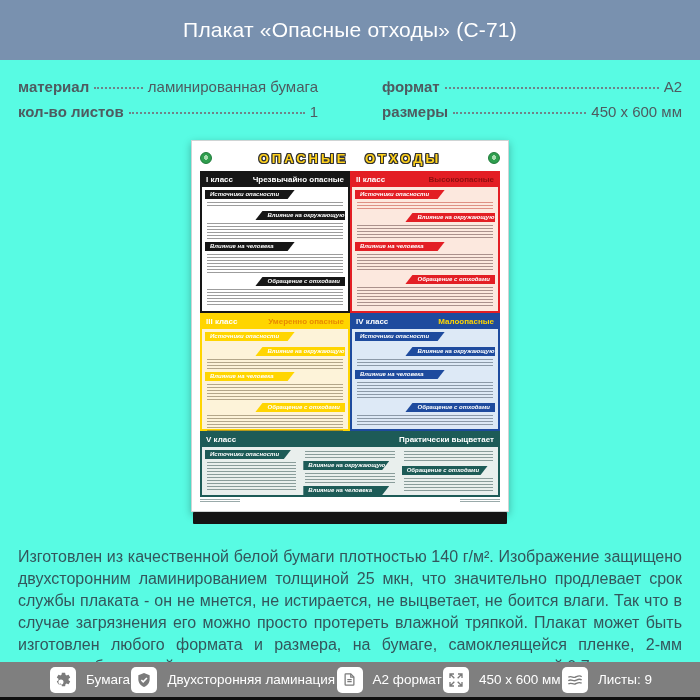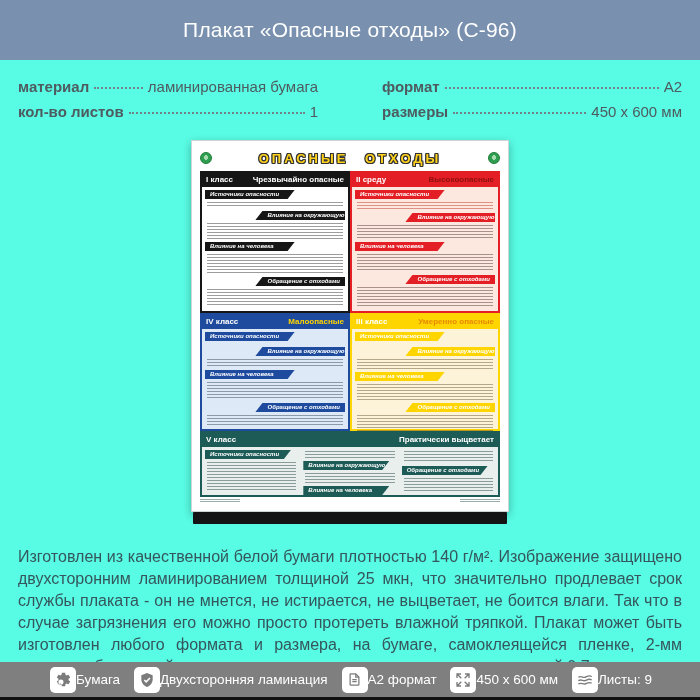--- a/index.html
+++ b/index.html
@@ -42,29 +42,29 @@
   .v-col{flex:1;display:flex;flex-direction:column;gap:2px;min-width:0;}
   .v-col .band{width:92%;}
   .poster-foot{display:flex;justify-content:space-between;margin-top:2px;}
   .tiny-mark{width:40px;height:4px;background-image:repeating-linear-gradient(to bottom,#9aa 0 1px,transparent 1px 2px);}
   .poster-shadow{width:314px;height:12px;background:#141414;margin-top:0;border-radius:1px;}
   
   .description{padding:0 18px;margin-top:22px;color:#34565c;font-size:16px;line-height:22px;text-align:justify;}
   
   .footer{position:absolute;left:0;right:0;bottom:3px;height:35px;background:#7f7f7f;display:flex;align-items:center;justify-content:space-between;padding:0 48px 0 50px;}
   .footer-strip{position:absolute;left:0;right:0;bottom:0;height:3px;background:#101010;}
-  .f-item{display:flex;align-items:center;color:#ffffff;font-size:13.5px;white-space:nowrap;}
+  .f-item{display:flex;align-items:center;gap:10px;color:#ffffff;font-size:13.5px;white-space:nowrap;}
   .f-icon{width:26px;height:26px;background:#ffffff;border-radius:5px;display:flex;align-items:center;justify-content:center;flex:0 0 auto;}
   .f-icon svg{display:block;}
 </style>
 </head>
 <body>
 
 <div class="header">
-  <div class="title">Плакат «Опасные отходы» (С-96)</div>
+  <div class="title">Плакат «Опасные отходы» (С-71)</div>
 </div>
 
 <div class="specs">
   <div class="spec-col">
     <div class="spec-row">
       <span class="spec-label">материал</span>
       <span class="spec-dots"></span>
       <span class="spec-value">ламинированная бумага</span>
     </div>
     <div class="spec-row">
@@ -108,66 +108,66 @@
           <div class="lines" style="color:#3a3a3a;height:16px"></div>
           <div class="band">Влияние на человека</div>
           <div class="lines" style="color:#3a3a3a;height:20px"></div>
           <div class="band right">Обращение с отходами</div>
           <div class="lines" style="color:#3a3a3a;height:18px"></div>
         </div>
       </div>
 
       <div class="panel h1" style="--c:#e31e24;--hz:#8f1010;--body:#fce8de">
         <div class="panel-head">
-          <span>II среду</span>
+          <span>II класс</span>
           <span class="hazard">Высокоопасные</span>
         </div>
         <div class="panel-body">
           <div class="band">Источники опасности</div>
           <div class="lines grow" style="color:#c0392b"></div>
           <div class="band right">Влияние на окружающую среду</div>
           <div class="lines" style="color:#5a3a3a;height:14px"></div>
           <div class="band">Влияние на человека</div>
           <div class="lines" style="color:#5a3a3a;height:18px"></div>
           <div class="band right">Обращение с отходами</div>
           <div class="lines" style="color:#5a3a3a;height:20px"></div>
+        </div>
+      </div>
+
+      <div class="panel h2" style="--c:#ffd500;--hz:#e88a00;--body:#fdf3d9">
+        <div class="panel-head">
+          <span>III класс</span>
+          <span class="hazard">Умеренно опасные</span>
+        </div>
+        <div class="panel-body">
+          <div class="band">Источники опасности</div>
+          <div class="lines grow" style="color:#b05a1a"></div>
+          <div class="band right">Влияние на окружающую среду</div>
+          <div class="lines" style="color:#6a5a3a;height:10px"></div>
+          <div class="band">Влияние на человека</div>
+          <div class="lines" style="color:#6a5a3a;height:16px"></div>
+          <div class="band right">Обращение с отходами</div>
+          <div class="lines" style="color:#6a5a3a;height:16px"></div>
         </div>
       </div>
 
       <div class="panel h2" style="--c:#1e4b9e;--hz:#ffd500;--body:#dde9f6">
         <div class="panel-head">
           <span>IV класс</span>
           <span class="hazard">Малоопасные</span>
         </div>
         <div class="panel-body">
           <div class="band">Источники опасности</div>
           <div class="lines grow" style="color:#2a4a7a"></div>
           <div class="band right">Влияние на окружающую среду</div>
           <div class="lines" style="color:#3a4a5a;height:8px"></div>
           <div class="band">Влияние на человека</div>
           <div class="lines" style="color:#3a4a5a;height:18px"></div>
           <div class="band right">Обращение с отходами</div>
           <div class="lines" style="color:#3a4a5a;height:12px"></div>
-        </div>
-      </div>
-
-      <div class="panel h2" style="--c:#ffd500;--hz:#e88a00;--body:#fdf3d9">
-        <div class="panel-head">
-          <span>III класс</span>
-          <span class="hazard">Умеренно опасные</span>
-        </div>
-        <div class="panel-body">
-          <div class="band">Источники опасности</div>
-          <div class="lines grow" style="color:#b05a1a"></div>
-          <div class="band right">Влияние на окружающую среду</div>
-          <div class="lines" style="color:#6a5a3a;height:10px"></div>
-          <div class="band">Влияние на человека</div>
-          <div class="lines" style="color:#6a5a3a;height:16px"></div>
-          <div class="band right">Обращение с отходами</div>
-          <div class="lines" style="color:#6a5a3a;height:16px"></div>
         </div>
       </div>
 
       <div class="panel wide" style="--c:#1d5b57;--hz:#ffffff;--body:#e9efed">
         <div class="panel-head">
           <span>V класс</span>
           <span class="hazard">Практически выцветает</span>
         </div>
         <div class="v-cols">
           <div class="v-col">

